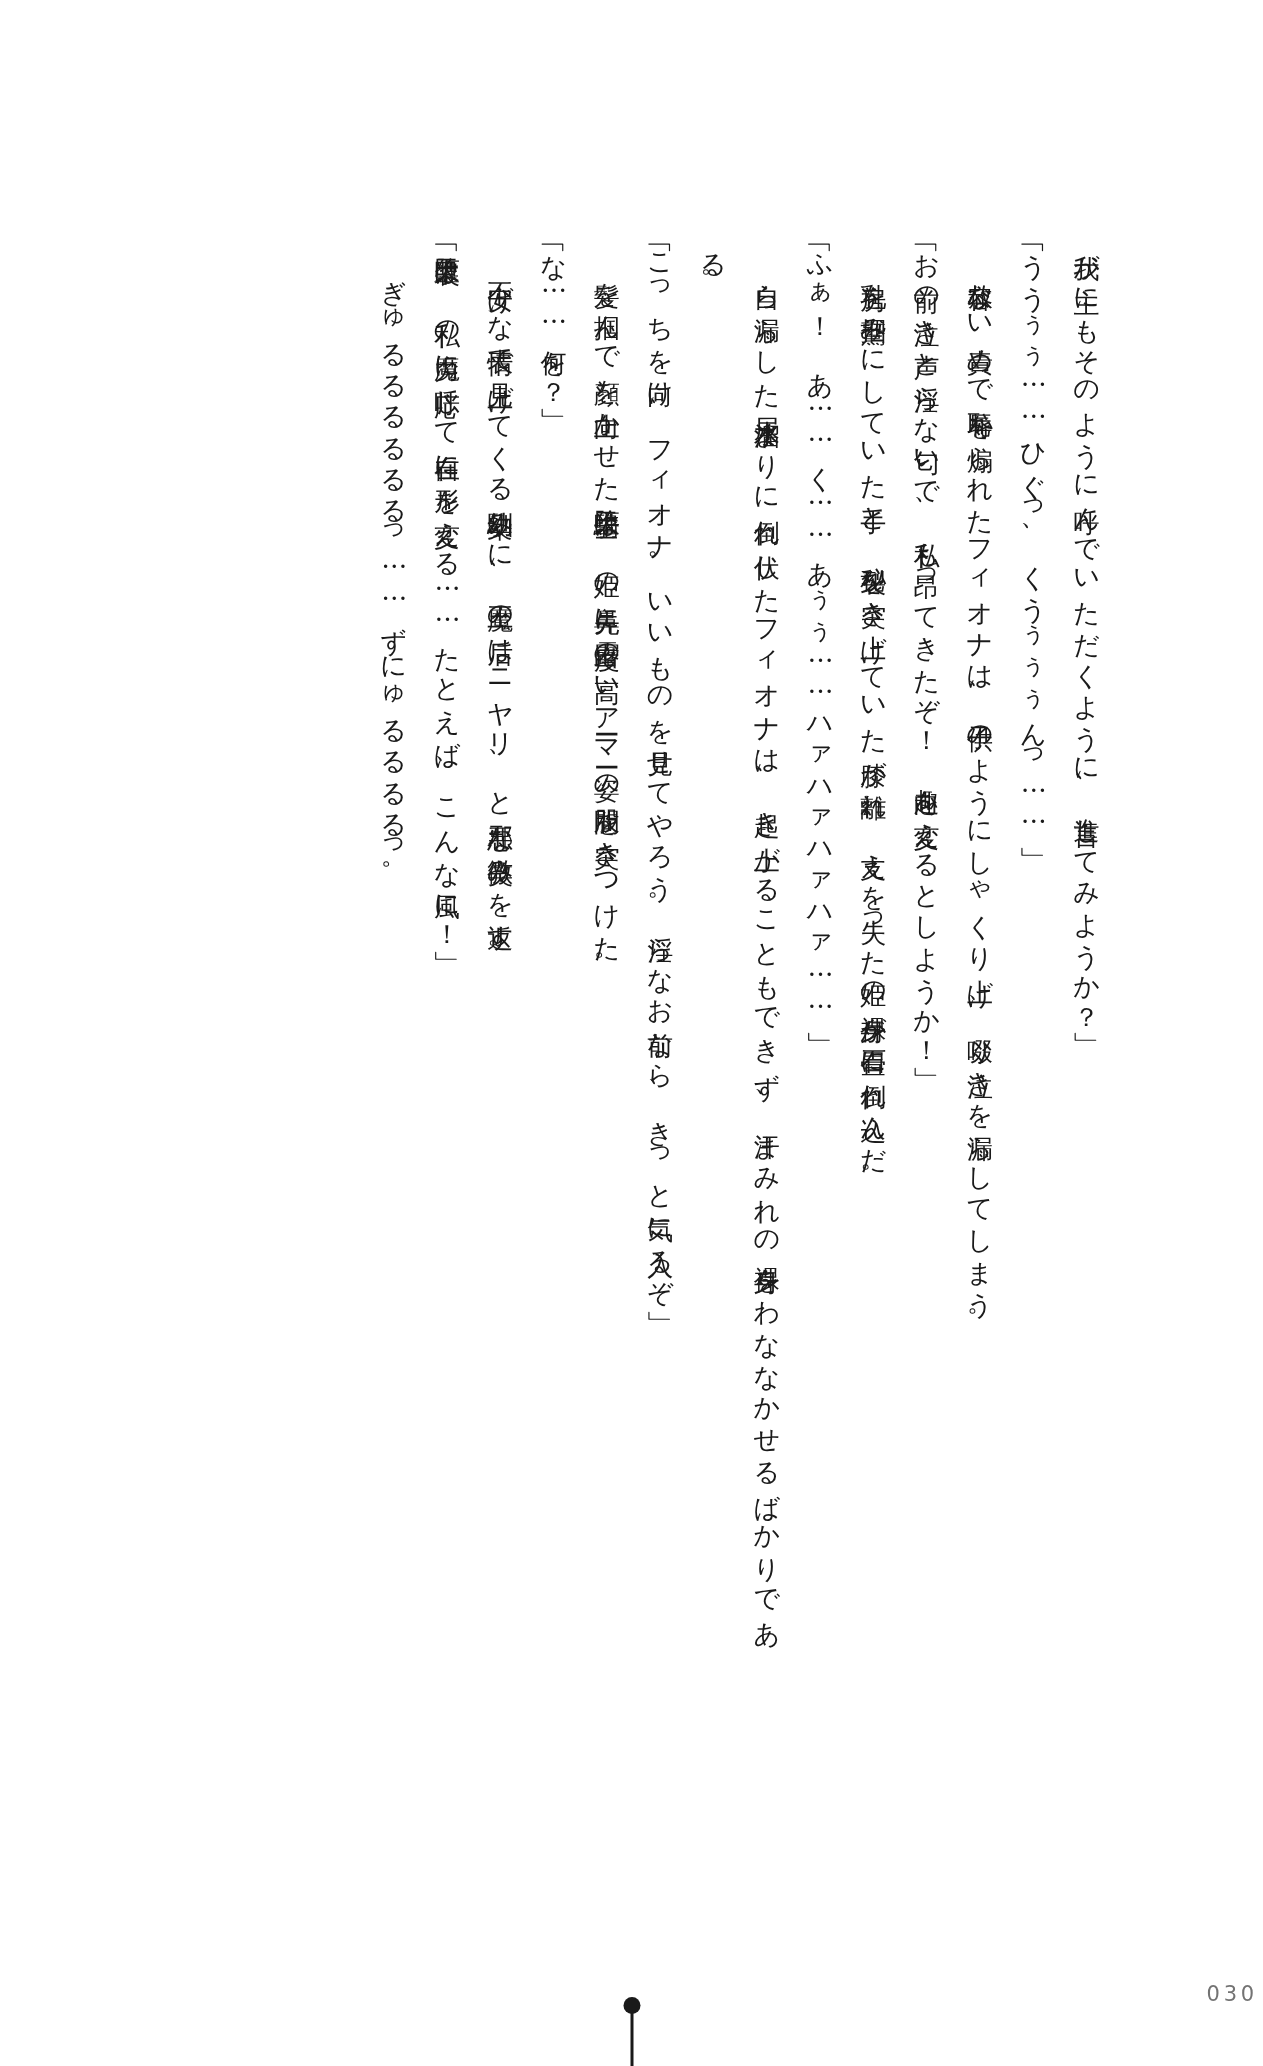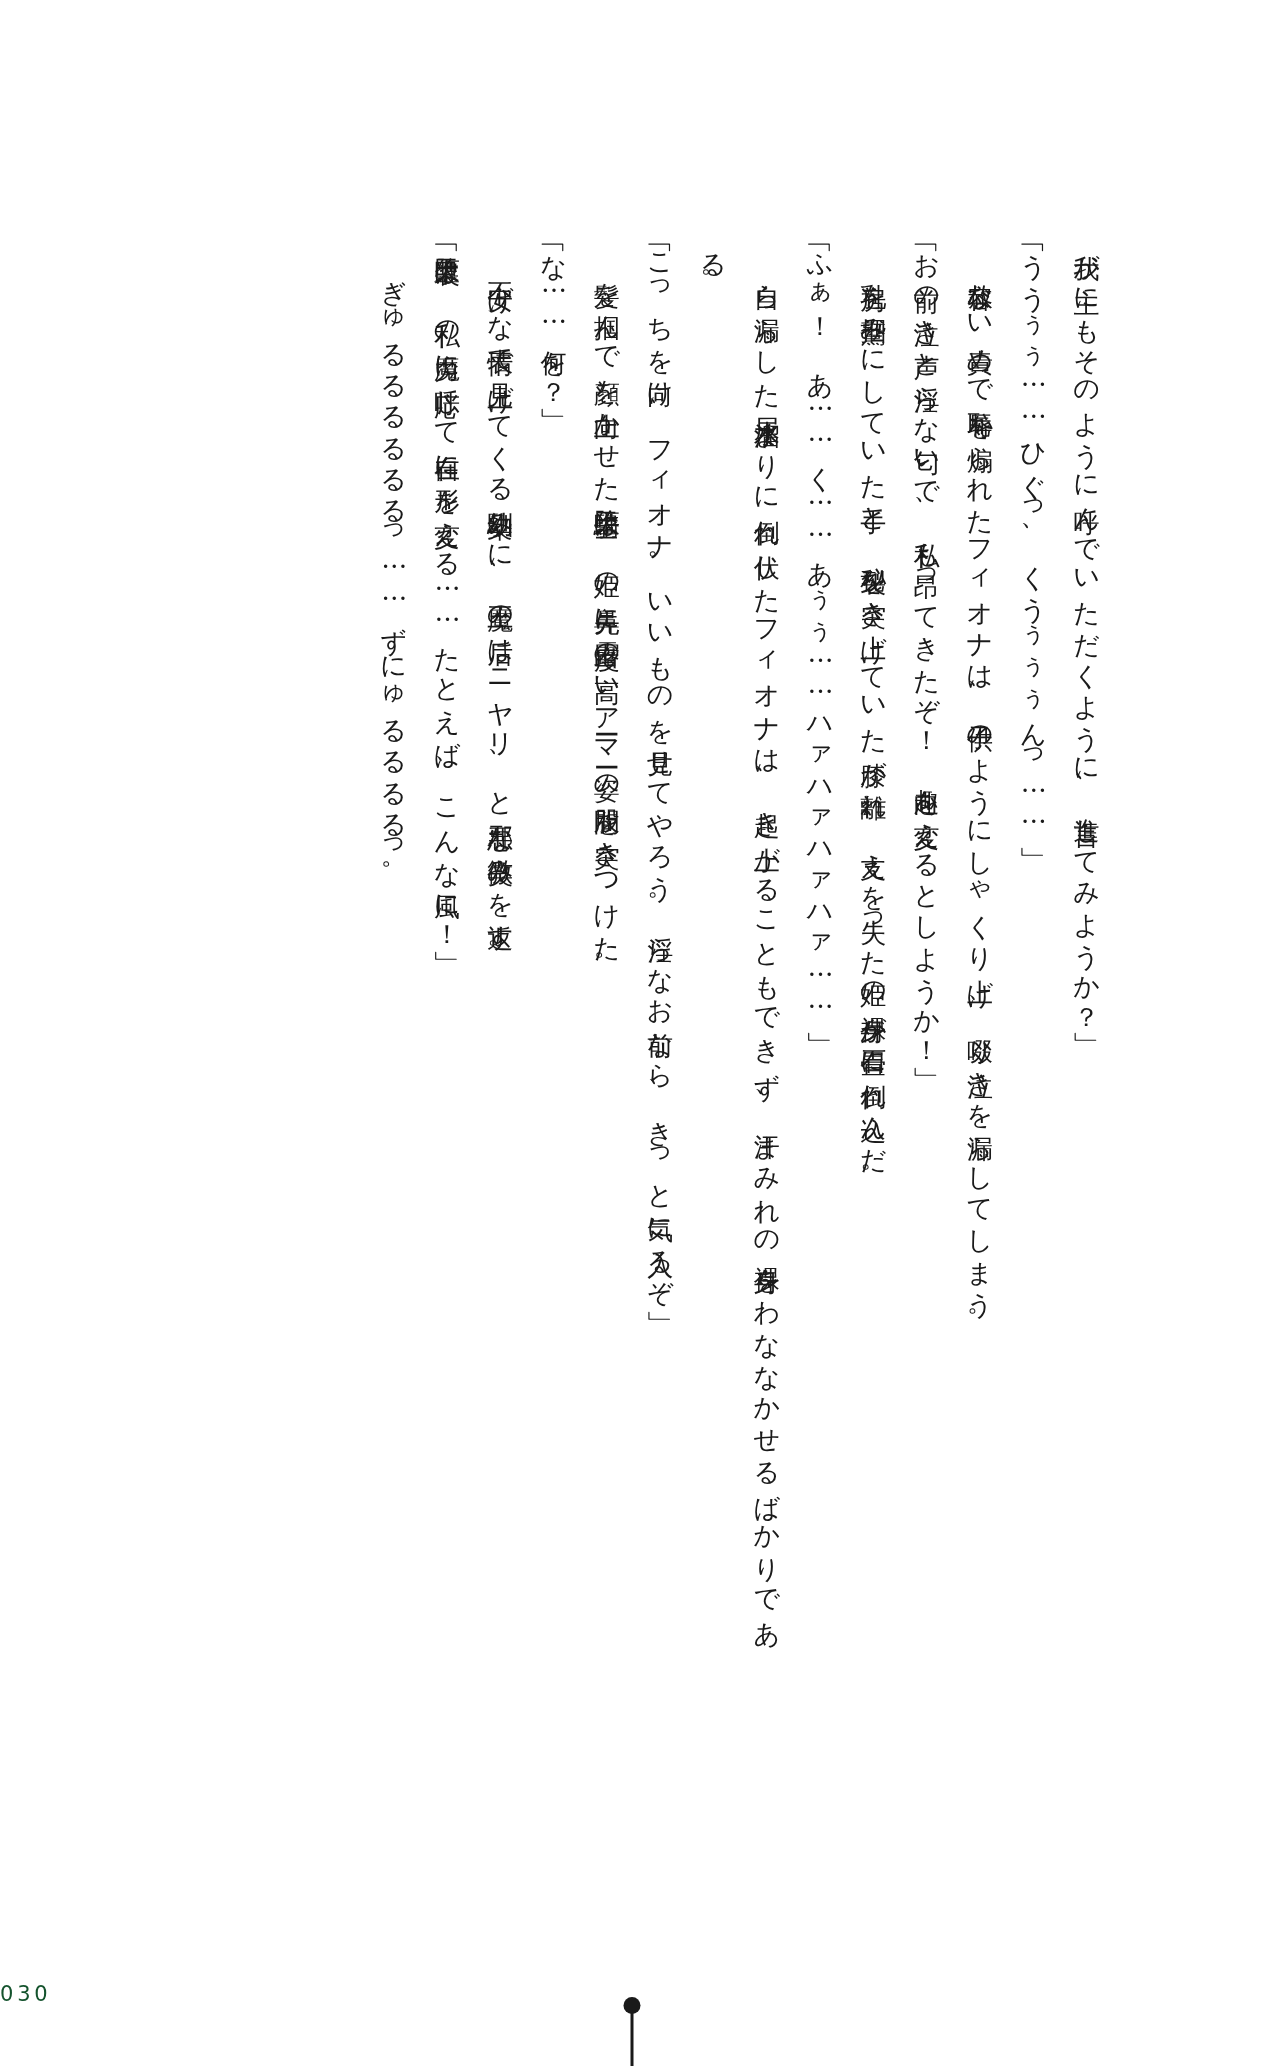--- a/index.html
+++ b/index.html
@@ -35,24 +35,24 @@
     padding: 0;
     text-indent: 0;
   }
 
   
   .folio {
     position: absolute;
     left: 0;
     right: 5px;
     bottom: 60px;
-    text-align: left;
+    text-align: right;
     font-size: 21px;
     letter-spacing: 0.18em;
-    color: #14532d;
+    color: #737373;
     font-family: "DejaVu Sans", "Liberation Sans", sans-serif;
   }
   .folio-mark {
     position: absolute;
     left: 50%;
     bottom: 0px;
     transform: translateX(-50%);
     width: 3px;
     height: 60px;
     background: #1a1a1a;

